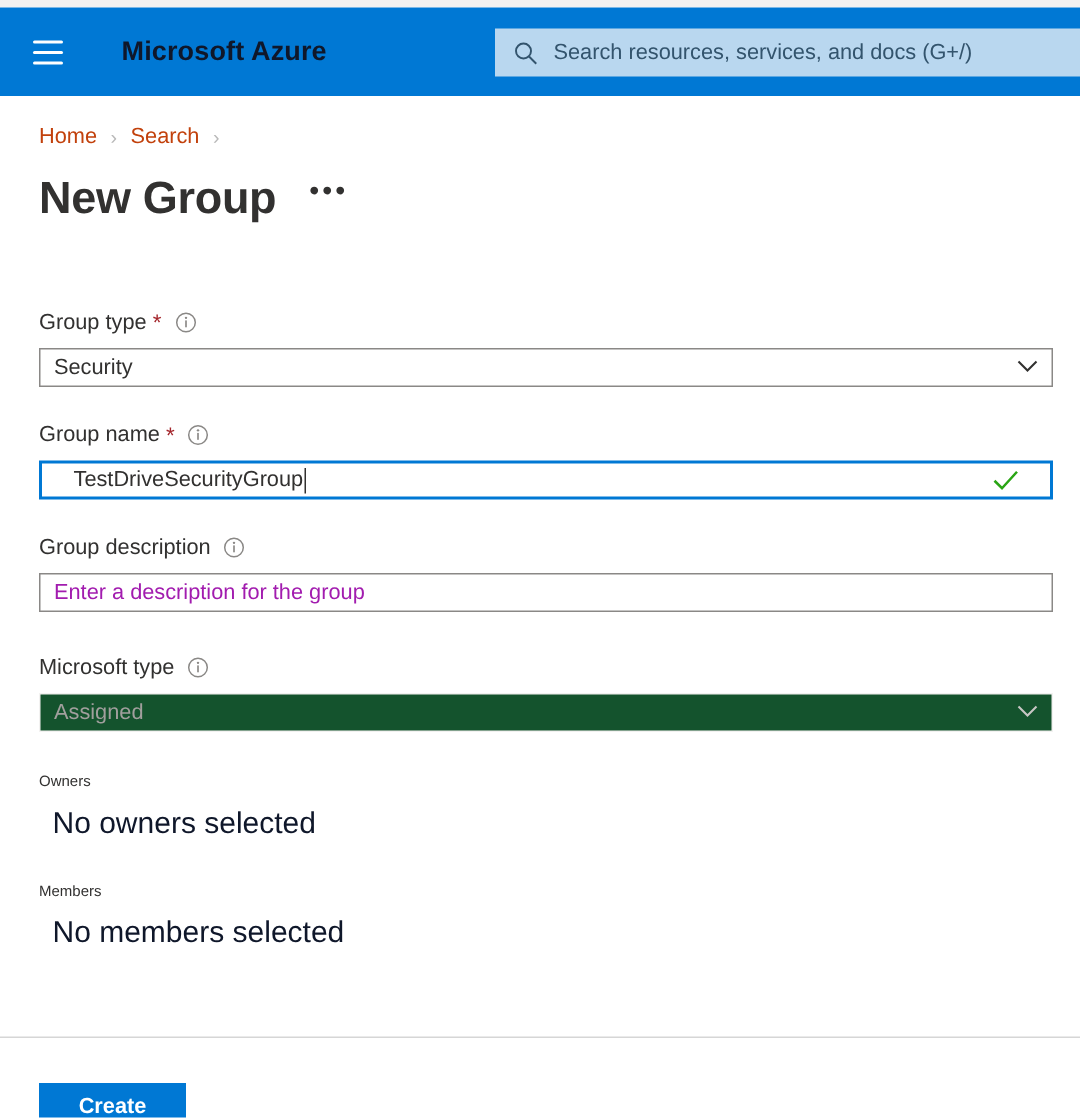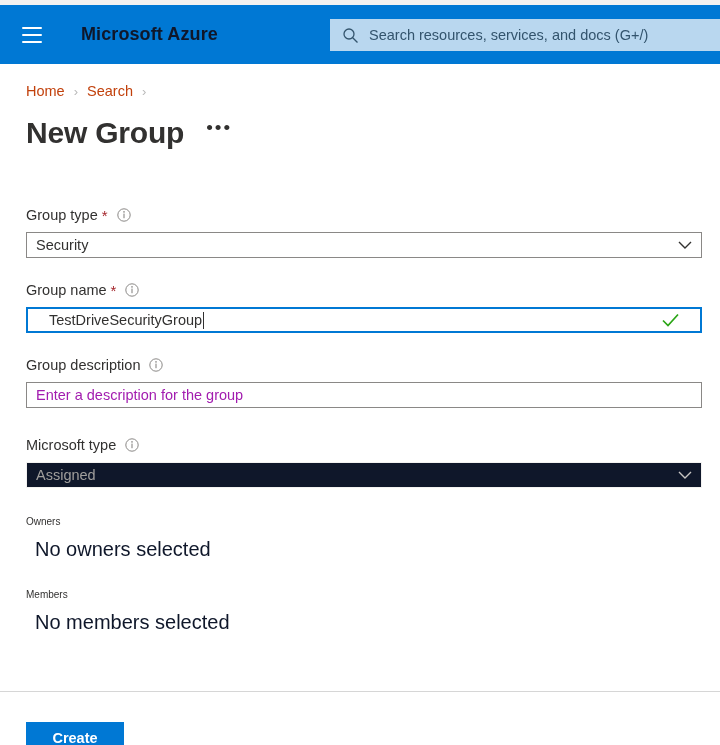--- a/index.html
+++ b/index.html
@@ -139,21 +139,21 @@
     padding: 0 9px;
     font-size: 14.5px;
     color: #323130;
   }
   .control.select { justify-content: space-between; cursor: pointer; }
   .control.focused {
     border: 2px solid #0078d4;
     padding: 0 21px;
   }
   .control.disabled {
-    background: #0f172a;
+    background: #14532d;
     border: 1px solid #f3f2f1;
     color: #a19f9d;
     cursor: default;
     align-items: center;
   }
   .val-text { white-space: nowrap; }
   .placeholder-text { color: #a21caf; white-space: nowrap; }
   .typed-wrap { display: flex; align-items: center; flex: 1; }
   .typed { white-space: nowrap; }
   .caret {

